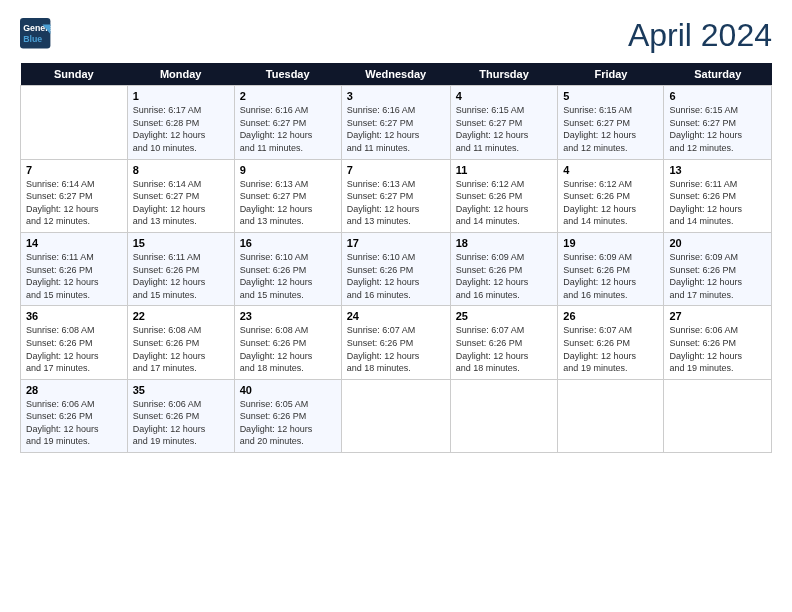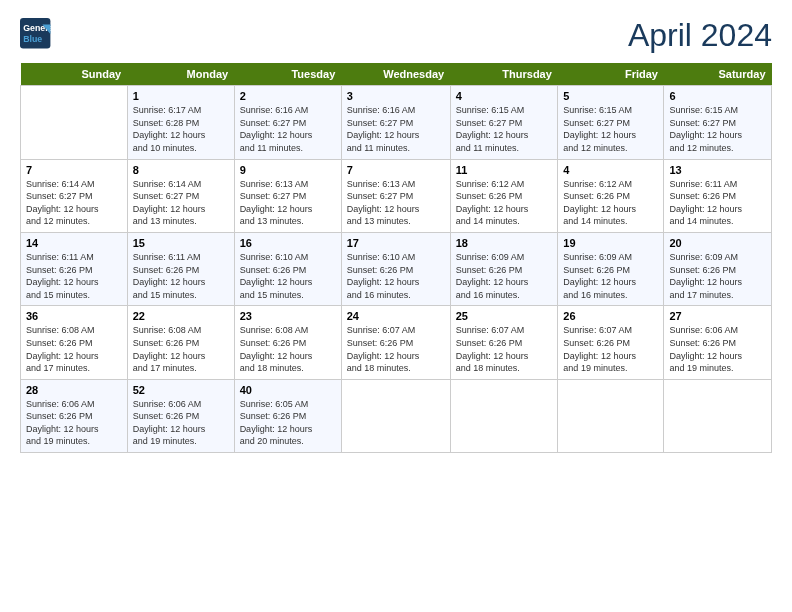--- a/index.html
+++ b/index.html
@@ -42,24 +42,24 @@
     .sub-title {
       font-size: 14px;
       color: #444;
     }
     table {
       width: 100%;
       border-collapse: collapse;
       font-size: 10px;
     }
     thead tr th {
-      background-color: #4d7c0f;
+      background-color: #0f172a;
       color: #fff;
       padding: 5px 6px;
-      text-align: right;
+      text-align: center;
       font-size: 11px;
       font-weight: bold;
     }
     tbody tr td {
       border: 1px solid #ccc;
       padding: 4px 5px;
       vertical-align: top;
       width: 113px;
       min-height: 70px;
     }
@@ -228,21 +228,21 @@
           <td><span class="day-num">27</span><span class="day-info" style="white-space: pre-line;">Sunrise: 6:06 AM
 Sunset: 6:26 PM
 Daylight: 12 hours
 and 19 minutes.</span></td>
         </tr>
         <tr>
           <td><span class="day-num">28</span><span class="day-info" style="white-space: pre-line;">Sunrise: 6:06 AM
 Sunset: 6:26 PM
 Daylight: 12 hours
 and 19 minutes.</span></td>
-          <td><span class="day-num">52</span><span class="day-info" style="white-space: pre-line;">Sunrise: 6:06 AM
+          <td><span class="day-num">35</span><span class="day-info" style="white-space: pre-line;">Sunrise: 6:06 AM
 Sunset: 6:26 PM
 Daylight: 12 hours
 and 19 minutes.</span></td>
           <td><span class="day-num">40</span><span class="day-info" style="white-space: pre-line;">Sunrise: 6:05 AM
 Sunset: 6:26 PM
 Daylight: 12 hours
 and 20 minutes.</span></td>
           <td class="empty"></td>
           <td class="empty"></td>
           <td class="empty"></td>

